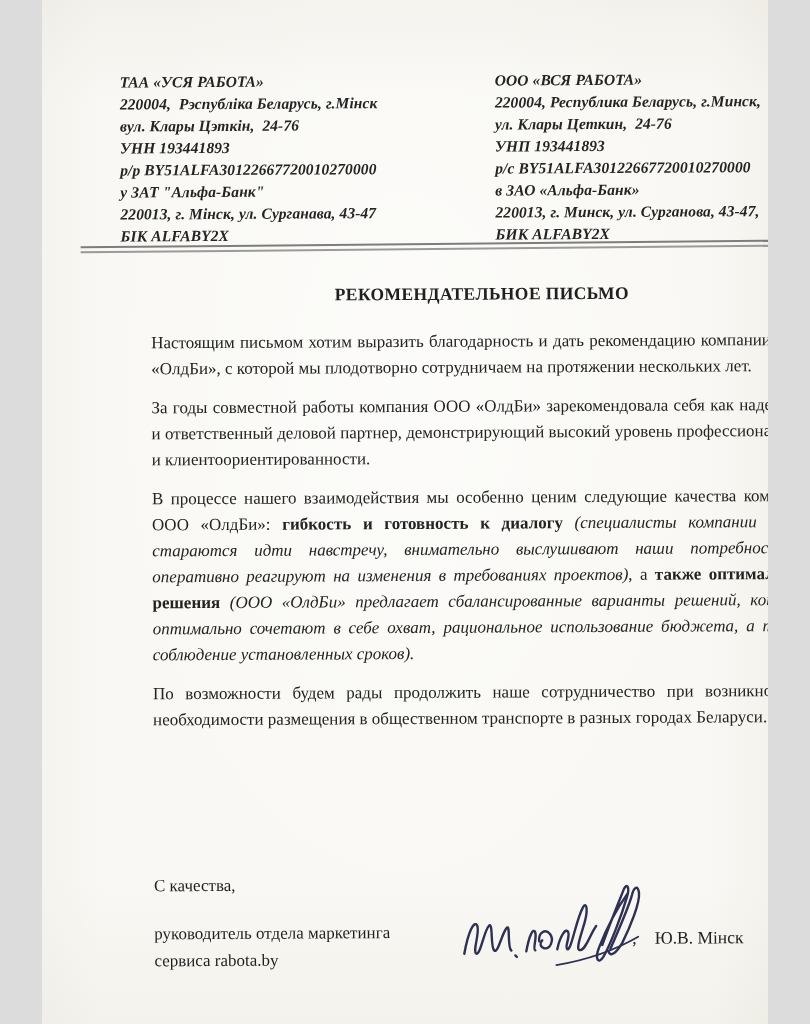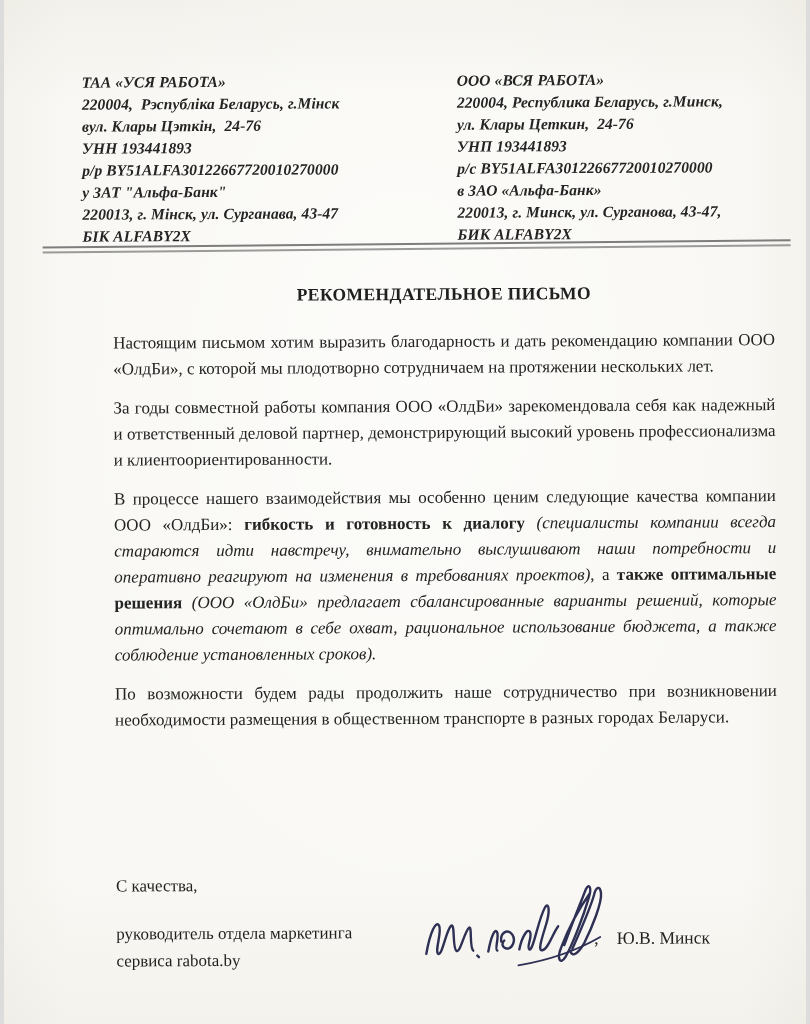--- a/index.html
+++ b/index.html
@@ -3,21 +3,21 @@
 <meta charset="utf-8">
 <style>
   :root{
     --paper:#f9f8f4;
     --ink:#1f1f1f;
     --sig-ink:#2e3054;
     --rule:#7d7d7d;
   }
   html,body{margin:0;padding:0;background:#dcdcdc;}
   .page{
-    position:relative;width:802px;height:1024px;margin:0 auto;
+    position:relative;width:726px;height:1024px;margin:0 auto;
     background:var(--paper);overflow:hidden;
     font-family:"Liberation Serif", serif;color:var(--ink);
   }
   .page::before{
     content:"";position:absolute;inset:0;pointer-events:none;
     background:
       radial-gradient(ellipse at 50% 38%, rgba(255,255,255,0.55), rgba(255,255,255,0) 62%),
       linear-gradient(180deg, rgba(210,204,190,0.16), rgba(255,255,255,0) 10%, rgba(255,255,255,0) 86%, rgba(210,204,190,0.14)),
       linear-gradient(90deg, rgba(210,204,190,0.10), rgba(255,255,255,0) 8%, rgba(255,255,255,0) 92%, rgba(210,204,190,0.12));
   }
@@ -119,17 +119,17 @@
       <path d="M66,72 C69,56 73,48 75,53 C77,58 72,70 75,71"></path>
       <path d="M79,62 C78,53 85,49 90,55 C94,61 90,70 84,69 C80,68 79,64 82,61"></path>
       <path d="M97,70 C100,56 106,48 108,53 C110,58 104,68 107,70 C111,72 116,40 123,28 C127,22 128,32 124,45 C120,58 115,72 120,71 C126,70 130,55 136,47"></path>
       <path d="M142,66 C150,44 160,20 164,10 C167,4 170,8 167,18 C161,38 150,66 143,78 C138,86 134,80 139,68 C146,50 158,28 168,14"></path>
       <path d="M150,70 C158,52 168,30 172,16 C174,8 178,6 179,14 C180,24 170,48 162,64 C156,74 150,79 148,72"></path>
       <path d="M96,86 C120,82 150,74 178,58" stroke-width="1.8"></path>
     </svg>
 
     <div class="sig-name">
       <span>,</span>
-      <span>Ю.В. Минск</span>
+      <span>Ю.В. Мінск</span>
     </div>
 
   </div>
 </div>
 
 </body></html>

